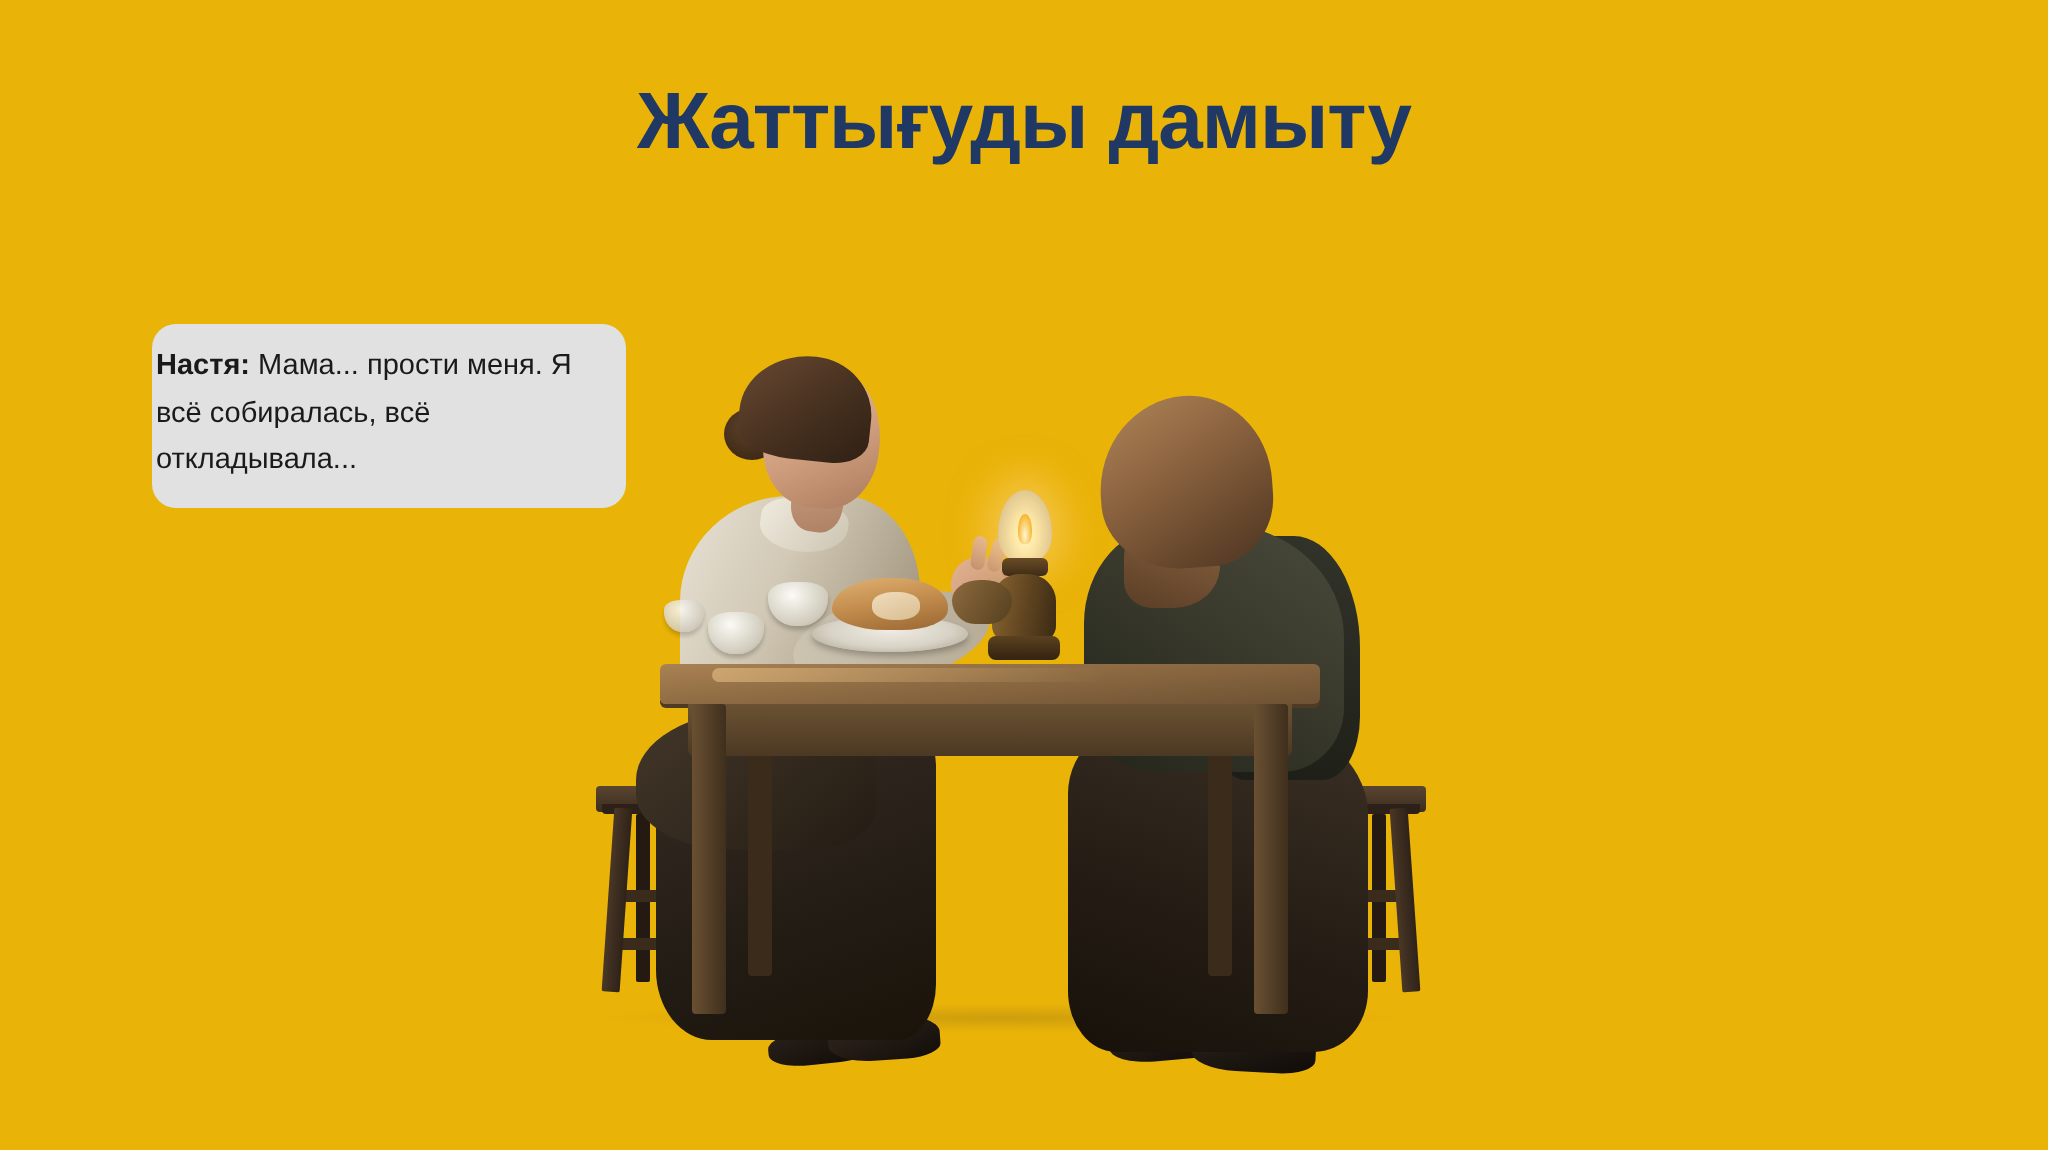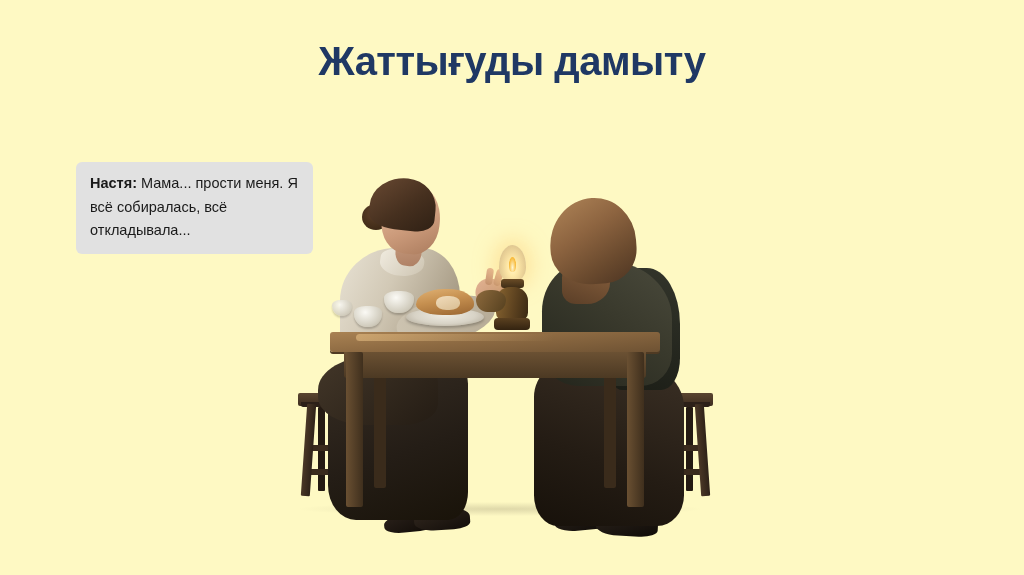--- a/index.html
+++ b/index.html
@@ -11,21 +11,21 @@
     width: 1024px;
     height: 575px;
     background: #f5f4f0;
     font-family: "Liberation Sans", sans-serif;
     overflow: hidden;
     position: relative;
   }
   .slide {
     position: absolute;
     inset: 0;
-    background: #fef9c3;
+    background: #eab308;
   }
 
   
   .slide-title {
     position: absolute;
     top: 38px;
     left: 0;
     width: 1024px;
     text-align: center;
     font-size: 40px;
@@ -33,25 +33,25 @@
     letter-spacing: -0.5px;
     color: #1f3864;
     line-height: 1.15;
     white-space: nowrap;
   }
 
   
   .bubble {
     position: absolute;
     background: #e1e1e1;
-    border-radius: 6px;
+    border-radius: 12px;
     color: #1a1a1a;
     font-size: 14.5px;
     line-height: 23.5px;
-    padding: 10px 14px 11px 14px;
+    padding: 10px 14px 11px 2px;
     box-sizing: border-box;
   }
   .bubble b { font-weight: bold; }
   .bubble-left {
     left: 76px;
     top: 162px;
     width: 237px;
   }
   .bubble-right {
     left: 676px;

